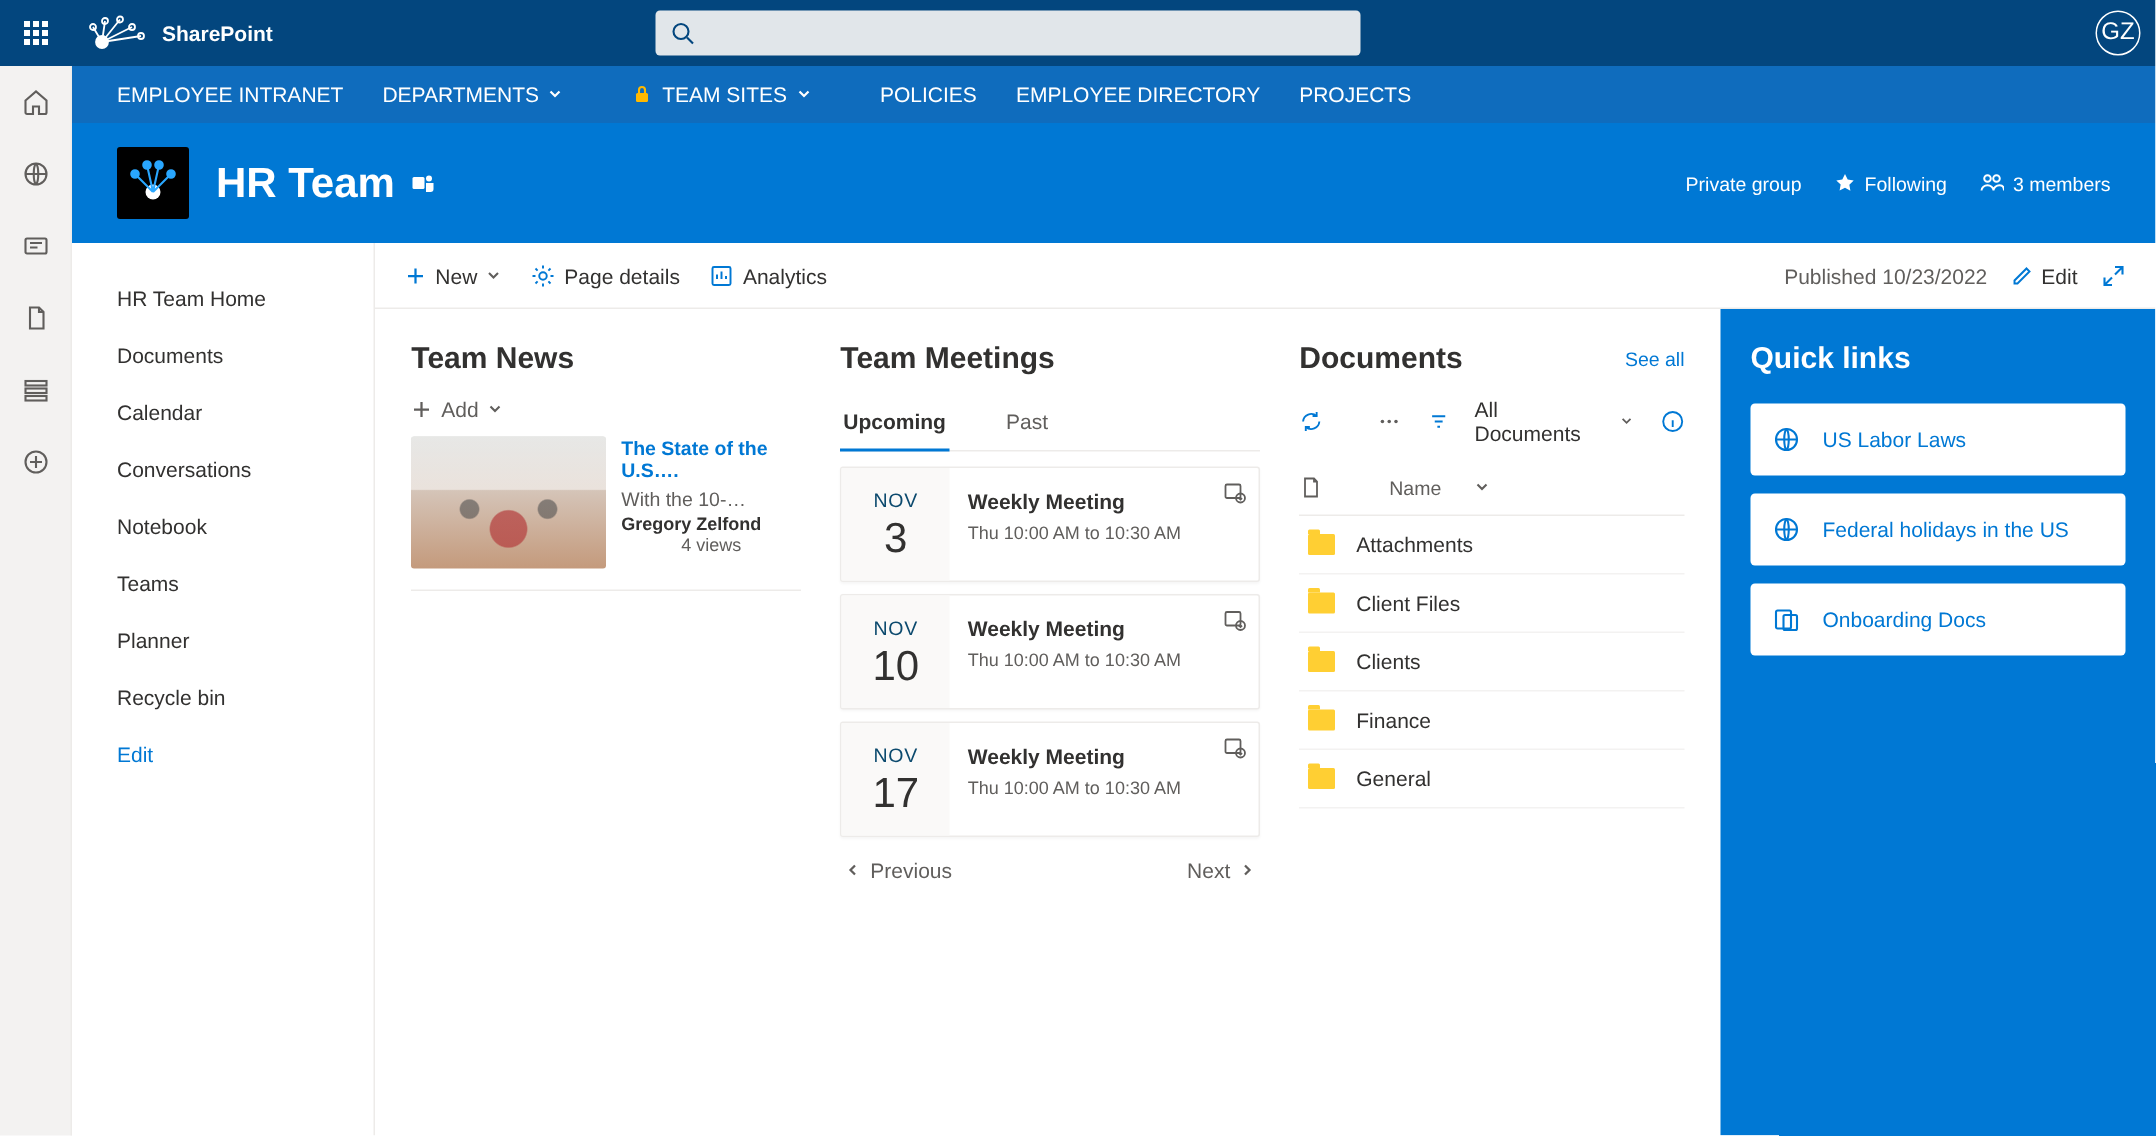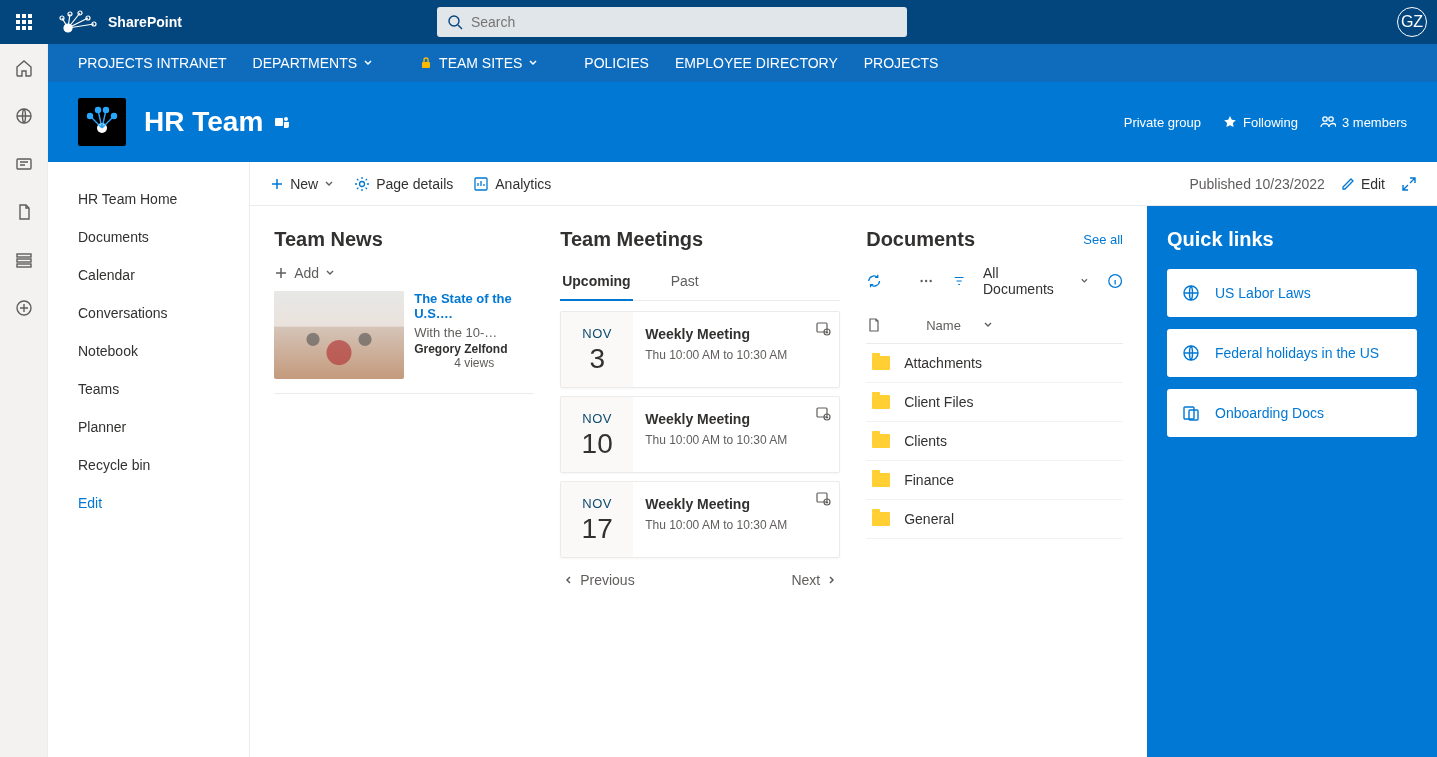--- a/index.html
+++ b/index.html
@@ -141,21 +141,20 @@
       </svg>
     </span>
     <span>SharePoint</span>
   </div>
   <div class="search-wrap">
     <div class="search">
       <svg viewBox="0 0 16 16" fill="none" stroke="currentColor" stroke-width="1.4">
           <circle cx="7" cy="7" r="5"></circle>
           <path d="M11 11l4 4"></path>
         </svg>
-      <input placeholder="Search" style="">
     </div>
   </div>
   <div class="avatar">GZ</div>
 </div>
 
 <div class="rail">
   <div class="ricon">
       <svg viewBox="0 0 20 20" fill="none" stroke="currentColor" stroke-width="1.4">
         <path d="M3 9l7-6 7 6v8a1 1 0 01-1 1h-4v-5H8v5H4a1 1 0 01-1-1V9z"></path>
       </svg>
@@ -188,21 +187,21 @@
   <div class="ricon">
       <svg viewBox="0 0 20 20" fill="none" stroke="currentColor" stroke-width="1.4">
         <circle cx="10" cy="10" r="7"></circle>
         <path d="M10 6v8M6 10h8"></path>
       </svg>
     </div>
 </div>
 
 <div class="hubnav">
   <div class="item">
-      <span>PROJECTS INTRANET</span>
+      <span>EMPLOYEE INTRANET</span>
     </div>
   <div class="item">
       <span>DEPARTMENTS</span>
       <svg class="chev" viewBox="0 0 10 10" fill="none" stroke="#fff" stroke-width="1.5">
         <path d="M2 3l3 3 3-3"></path>
       </svg>
     </div>
   <div class="item" style="margin-left:20px;">
     <svg width="14" height="14" viewBox="0 0 14 14" fill="#ffb900">
         <rect x="3" y="6" width="8" height="6" rx="1"></rect>

